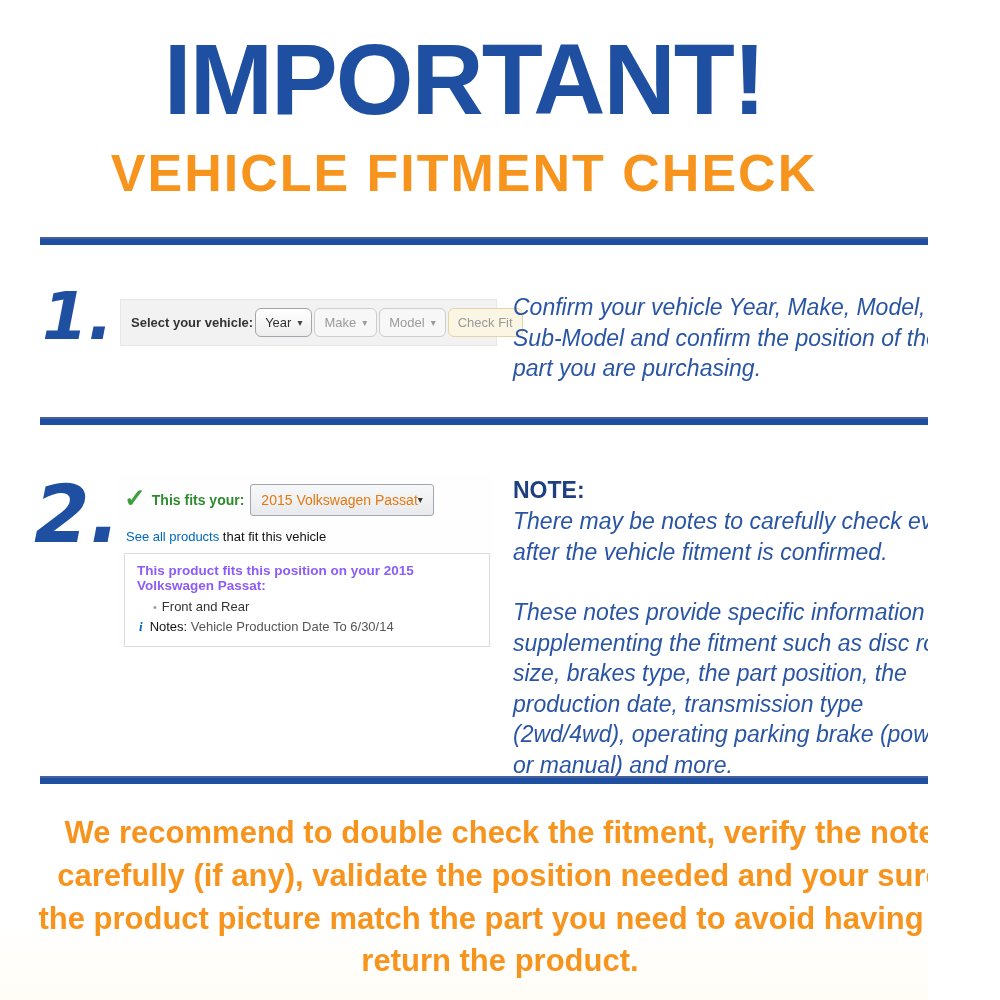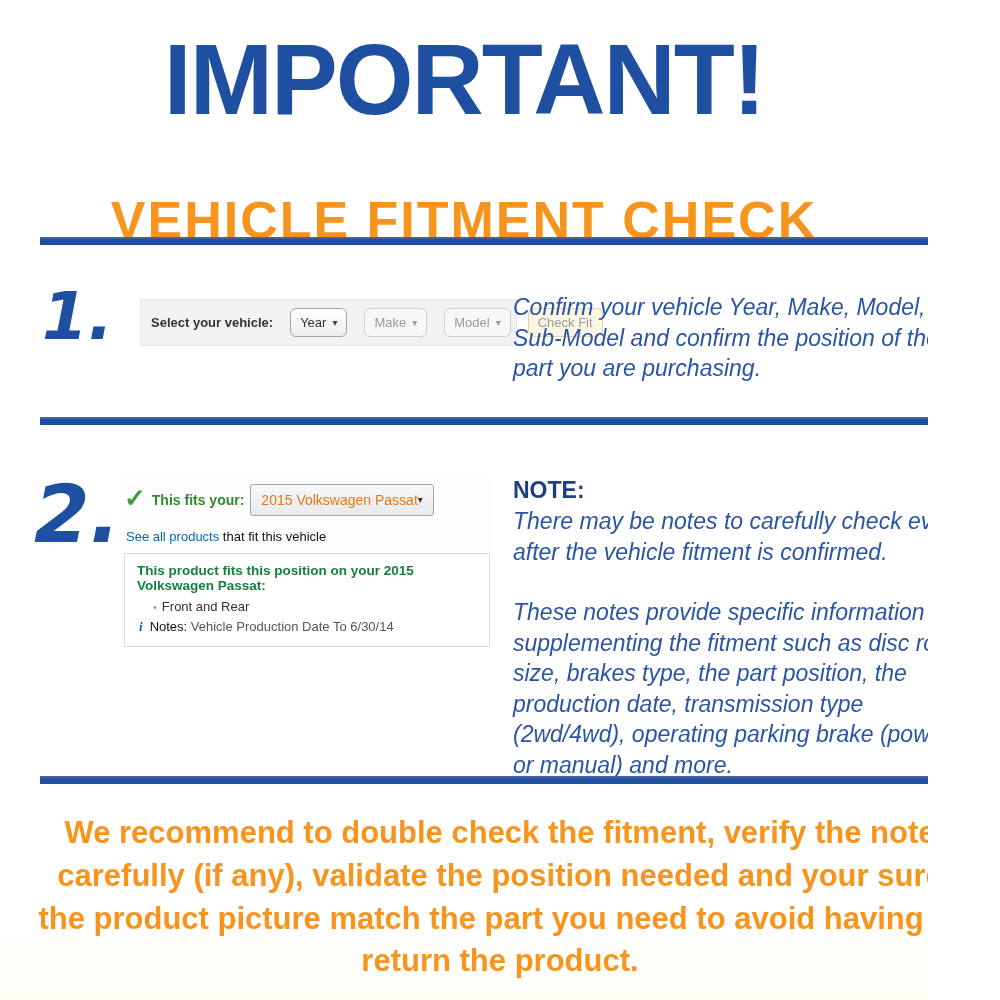--- a/index.html
+++ b/index.html
@@ -19,21 +19,20 @@
     text-align: center;
     font-size: 100px; font-weight: 800; letter-spacing: -2px;
     color: #1E4FA1;
     font-family: "Liberation Sans", sans-serif;
   }
   .subtitle {
     position: absolute; top: 143px; left: 0; width: 100%;
     text-align: center;
     font-size: 52px; font-weight: 800; letter-spacing: 2px;
     color: #F7941D;
-    margin-top: 47px;
   }
 
   
   .divider {
     position: absolute; left: 40px; width: 920px; height: 8px;
     background: #1E4FA1;
     border-top: 2px solid #46609e;
   }
   .divider.d1 { top: 237px; }
   .divider.d2 { top: 417px; }
@@ -51,22 +50,21 @@
   .num2 { top: 468px; left: 34px; font-size: 80px; }
 
   
   .selector-widget {
     position: absolute; top: 299px; left: 120px;
     width: 377px; height: 47px;
     background: #f2f2f2;
     border: 1px solid #e7e7e7;
     display: flex; align-items: center;
     padding: 0 10px;
-    gap: 17px;
-    margin-left: 20px;
+    gap: 2px;
   }
   .sel-label { font-size: 13px; font-weight: bold; color: #333; white-space: nowrap; }
   .ui-btn {
     font-family: "Liberation Sans", sans-serif;
     font-size: 13px;
     border-radius: 6px;
     padding: 6px 9px;
     display: inline-flex; align-items: center; gap: 6px;
     cursor: pointer;
     white-space: nowrap;
@@ -135,21 +133,21 @@
   }
   .vehicle-dd .caret { color: #333; }
   .fit-row2 { margin: 13px 0 9px 2px; font-size: 13px; color: #111; }
   .link { color: #0066C0; cursor: pointer; }
   .fits-box {
     border: 1px solid #ddd;
     background: #fff;
     padding: 9px 10px 11px 12px;
     width: 366px;
   }
-  .fits-box-heading { font-size: 13.5px; font-weight: bold; color: #15803d; }
+  .fits-box-heading { font-size: 13.5px; font-weight: bold; color: #8b5cf6; }
   .fits-pos { margin: 6px 0 5px 16px; font-size: 13px; color: #333; }
   .fits-pos .bullet { color: #999; margin-right: 5px; font-size: 11px; }
   .fits-notes { font-size: 13px; color: #555; margin-left: 2px; }
   .info-icon {
     color: #0066C0; font-family: "Liberation Serif", serif;
     font-style: italic; font-weight: bold; font-size: 13px; margin-right: 7px;
   }
   .notes-label { font-weight: normal; color: #111; }
 
   

